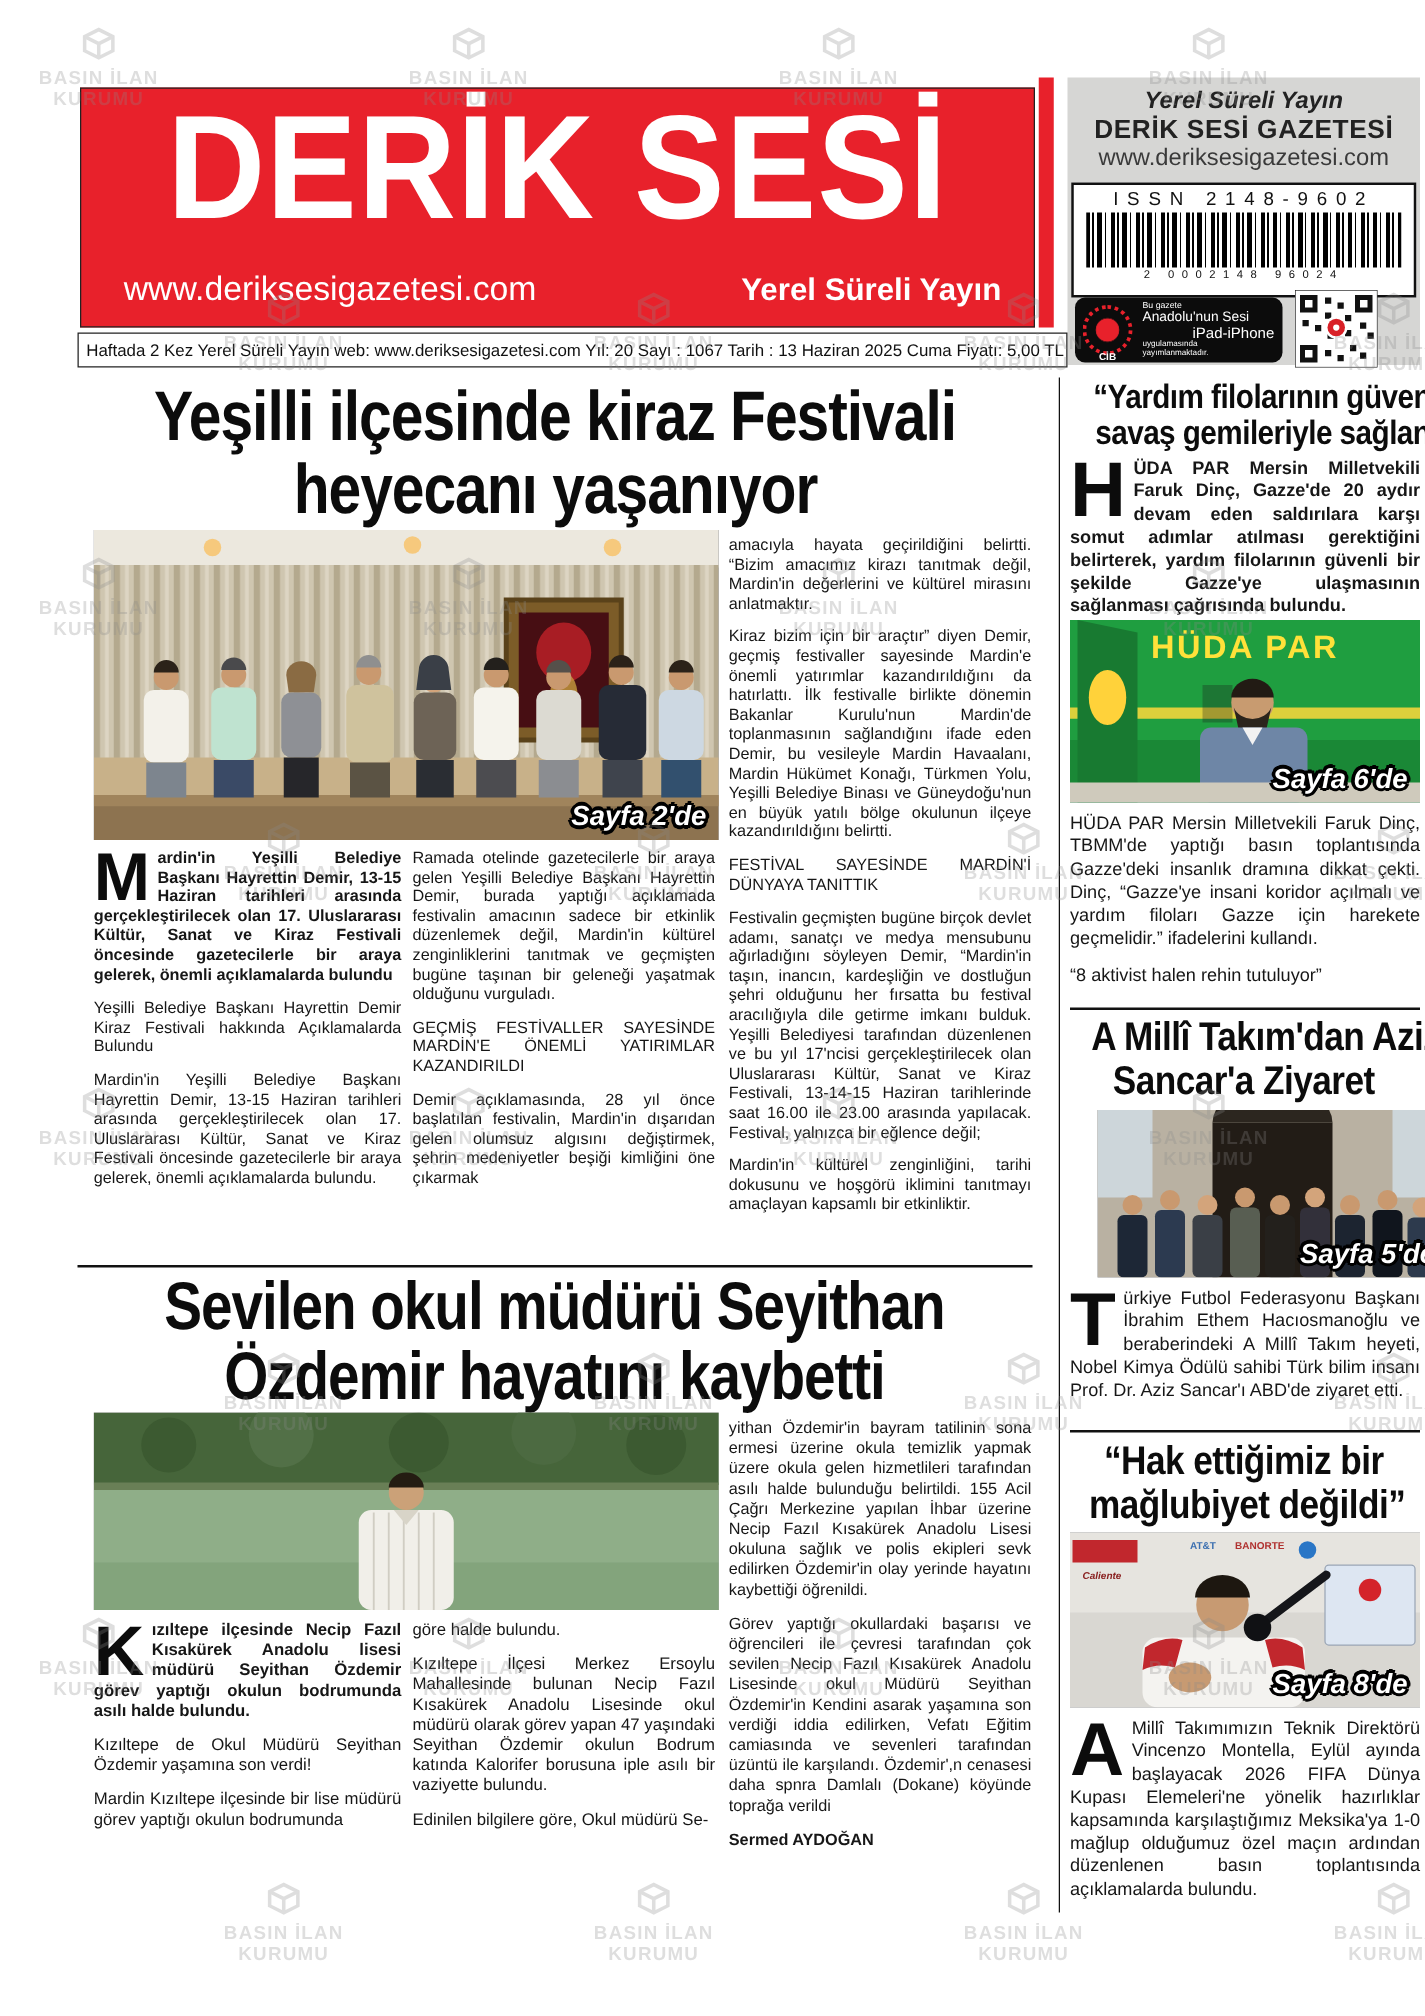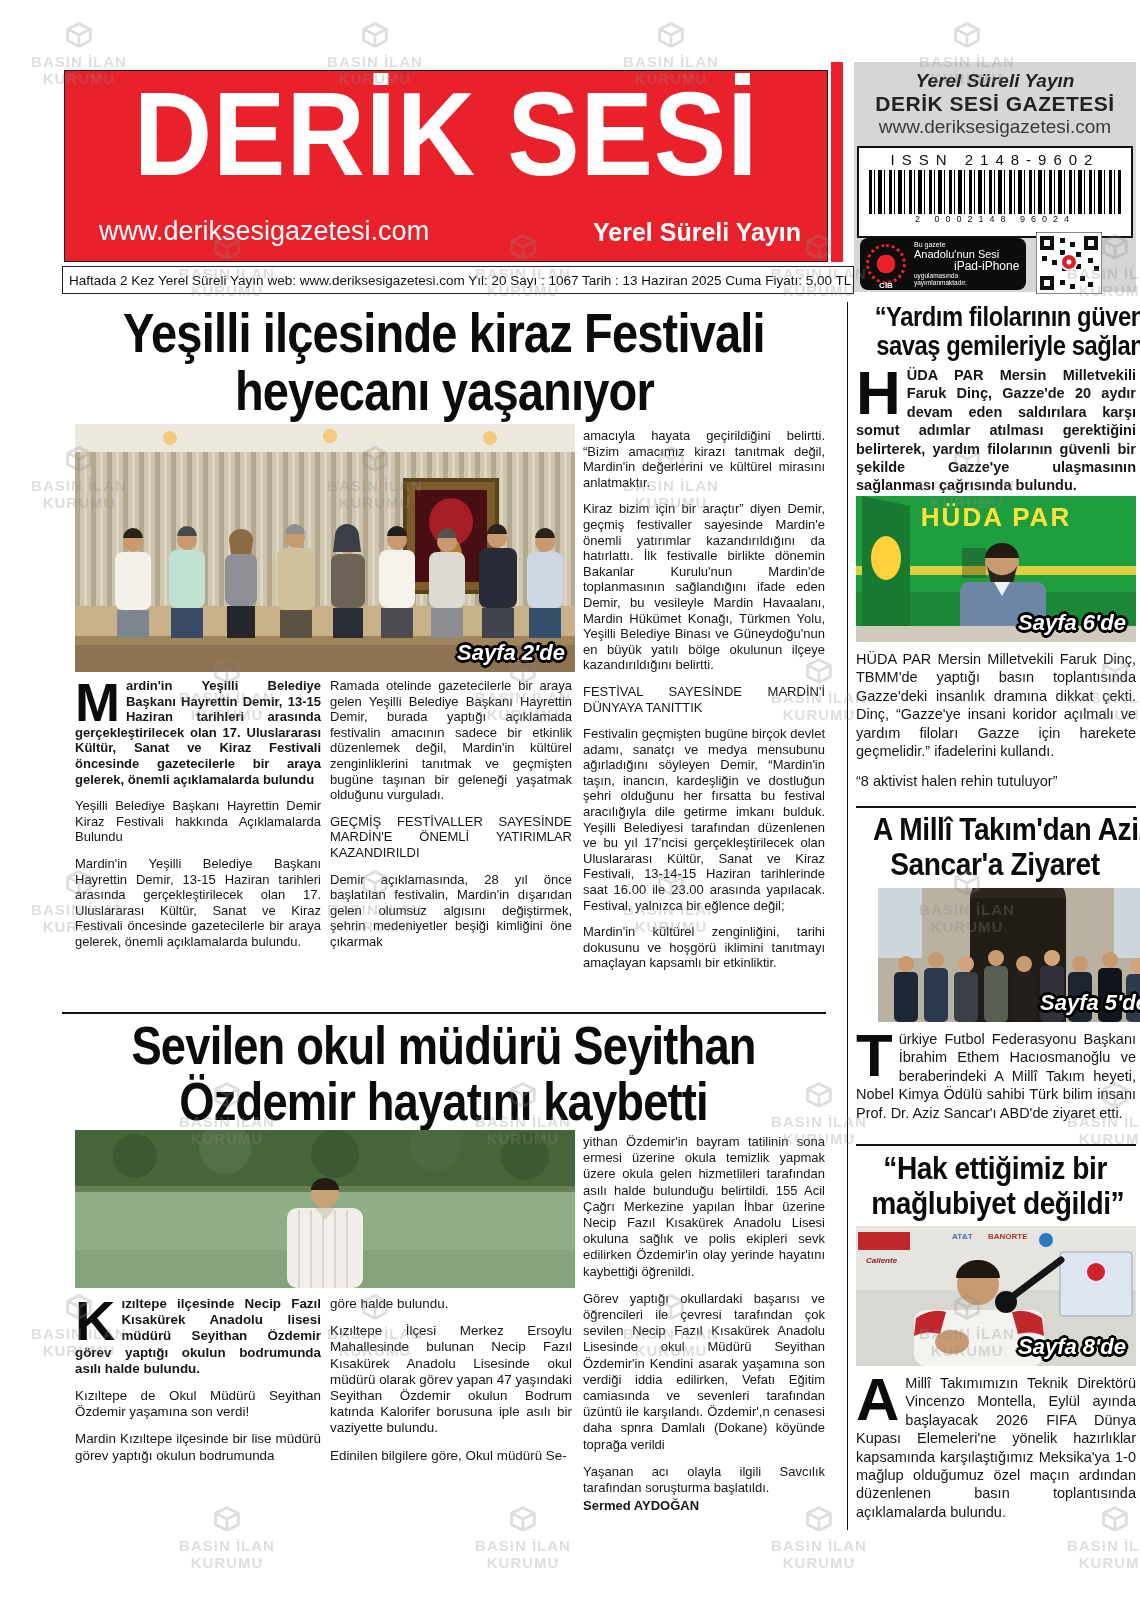--- a/index.html
+++ b/index.html
@@ -277,21 +277,20 @@
     <p>Mardin Kızıltepe ilçesinde bir lise müdürü görev yaptığı okulun bodrumunda</p>
   </div>
   <div class="col" style="left:330px;top:1296px;width:242px;font-size:13.4px;line-height:16.2px;">
     <p>göre halde bulundu.</p>
     <p>Kızıltepe İlçesi Merkez Ersoylu Mahallesinde bulunan Necip Fazıl Kısakürek Anadolu Lisesinde okul müdürü olarak görev yapan 47 yaşındaki Seyithan Özdemir okulun Bodrum katında Kalorifer borusuna iple asılı bir vaziyette bulundu.</p>
     <p>Edinilen bilgilere göre, Okul müdürü Se-</p>
   </div>
   <div class="col" style="left:583px;top:1134px;width:242px;font-size:13px;line-height:16.2px;">
     <p>yithan Özdemir'in bayram tatilinin sona ermesi üzerine okula temizlik yapmak üzere okula gelen hizmetlileri tarafından asılı halde bulunduğu belirtildi. 155 Acil Çağrı Merkezine yapılan İhbar üzerine Necip Fazıl Kısakürek Anadolu Lisesi okuluna sağlık ve polis ekipleri sevk edilirken Özdemir'in olay yerinde hayatını kaybettiği öğrenildi.</p>
     <p>Görev yaptığı okullardaki başarısı ve öğrencileri ile çevresi tarafından çok sevilen Necip Fazıl Kısakürek Anadolu Lisesinde okul Müdürü Seyithan Özdemir'in Kendini asarak yaşamına son verdiği iddia edilirken, Vefatı Eğitim camiasında ve sevenleri tarafından üzüntü ile karşılandı. Özdemir',n cenasesi daha spnra Damlalı (Dokane) köyünde toprağa verildi</p>
-    <p style="margin-bottom:2px;">Yaşanan acı olayla ilgili Savcılık tarafından soruşturma başlatıldı.</p>
     <p class="byline">Sermed AYDOĞAN</p>
   </div>
 
   <div class="sbHL" style="top:303px;font-size:27px;">
     <span class="cond2">“Yardım filolarının güvenliği</span>
   </div>
   <div class="sbHL" style="top:332px;font-size:27px;">
     <span class="cond2">savaş gemileriyle sağlanmalı”</span>
   </div>
   <div class="sbtxt lead-bold" style="top:366px;">

